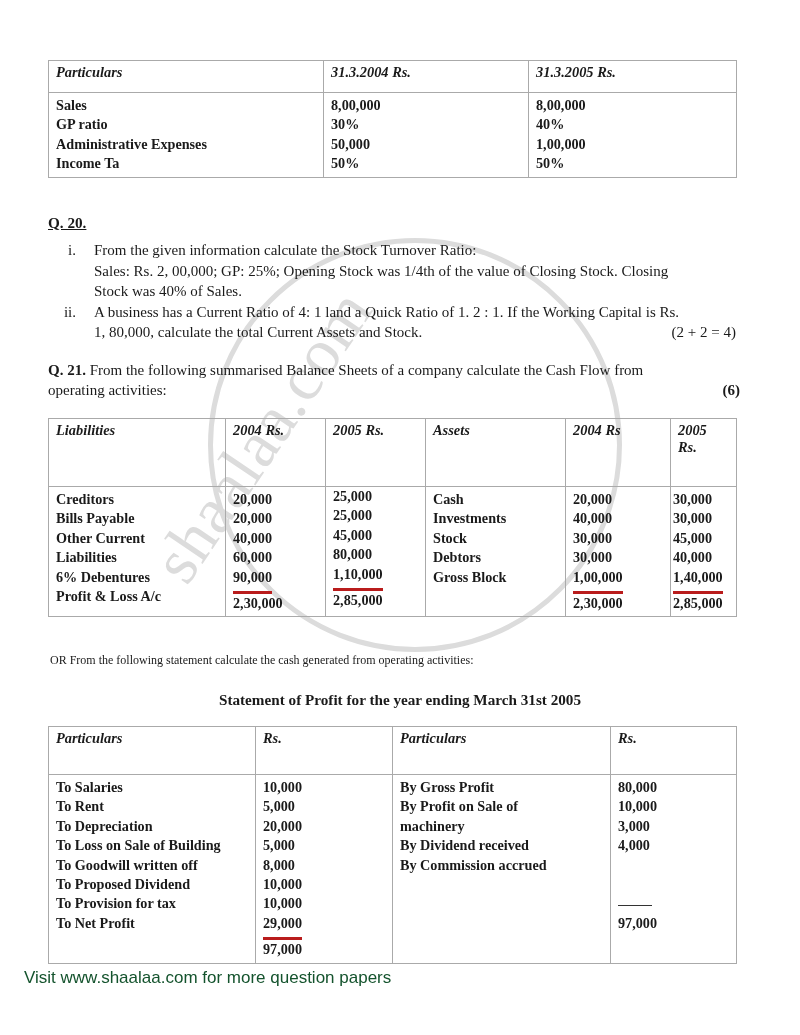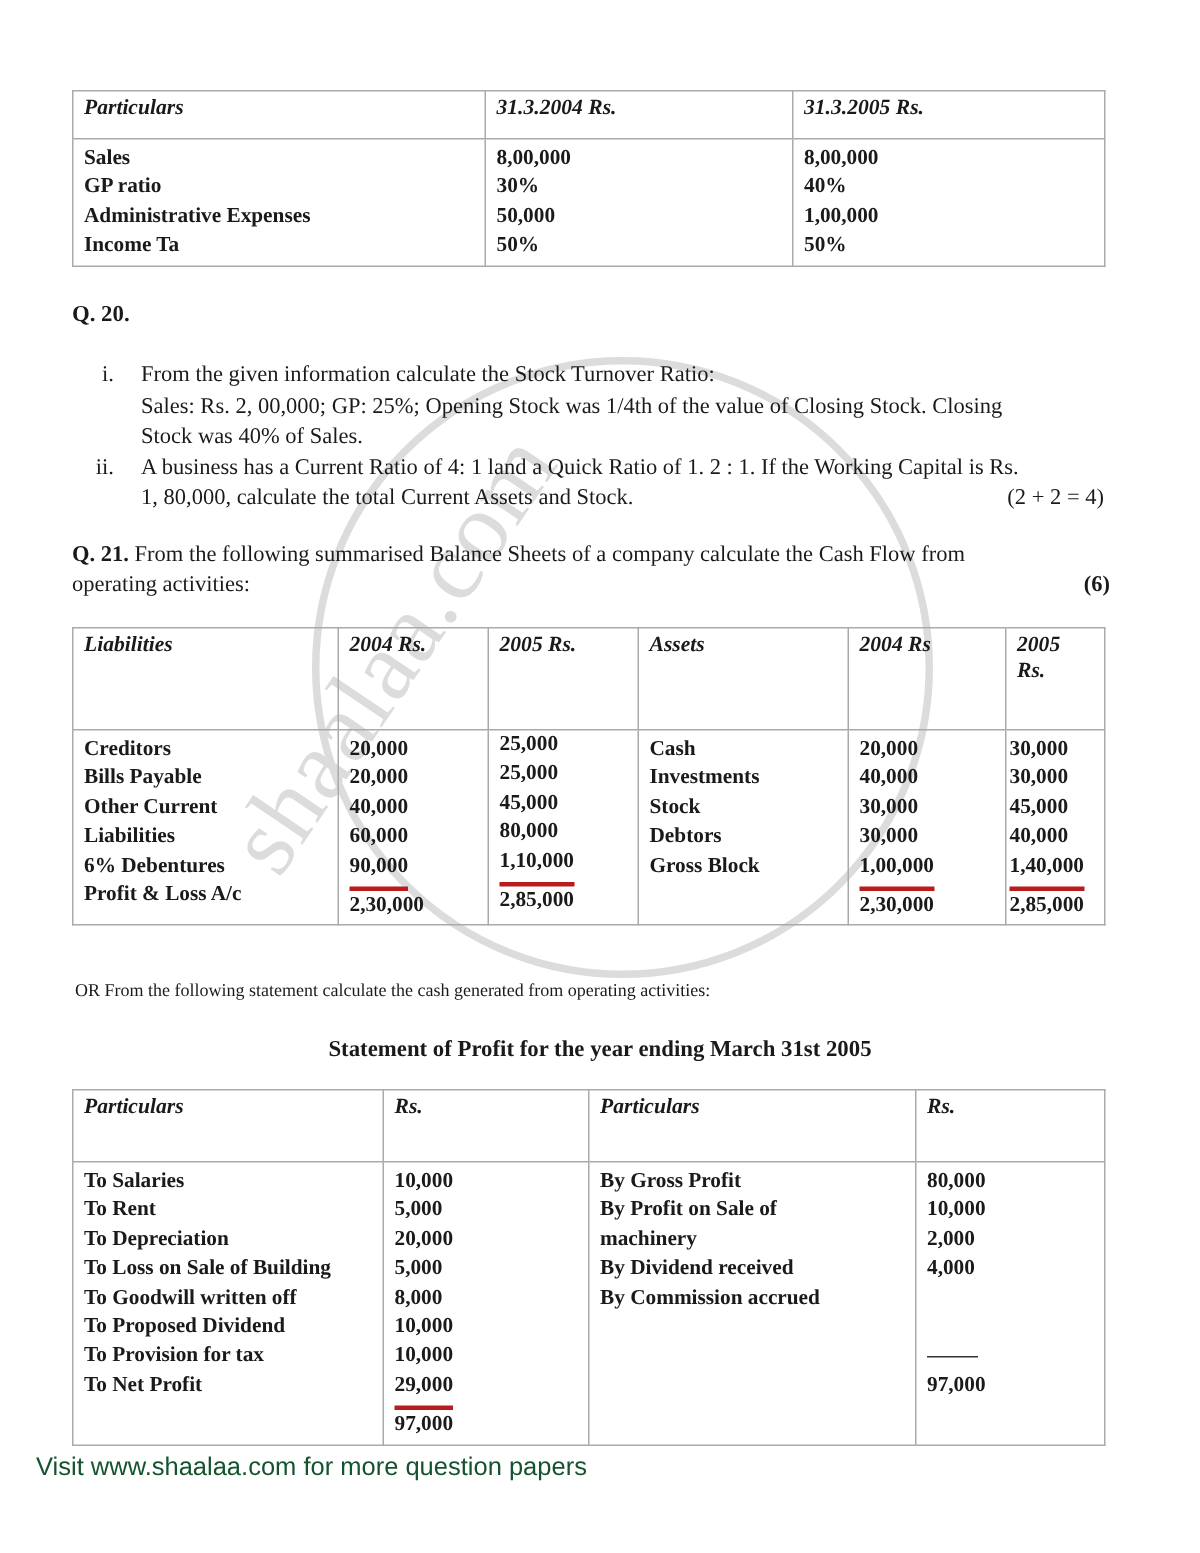--- a/index.html
+++ b/index.html
@@ -69,21 +69,21 @@
 
   .stack { line-height: 19.4px; }
   .stack div { white-space: nowrap; }
   .ul-val { display: inline-block; border-bottom: 3px solid #b91c1c; padding-bottom: 4px; }
   .rule-above { display:inline-block; border-top:1px solid #333; width:34px; height:1px; margin-bottom:2px;}
 
   
   .qlabel { font-weight: bold; }
   .para { position: absolute; font-size: 15px; line-height: 20px; }
 
-  #q20-label { left: 48px; top: 200px; font-size: 15.2px; }
+  #q20-label { left: 48px; top: 213px; font-size: 15.2px; text-decoration: underline; }
   #q20-list { position: absolute; left: 48px; top: 240px; width: 692px; }
   .li { display: flex; font-size: 15px; line-height: 20.5px; }
   .li .rn { width: 46px; flex: 0 0 46px; text-align: right; padding-right: 18px; }
   .li .body { flex: 1 1 auto; position: relative; }
   .marks { font-weight: normal; position: absolute; right: 4px; text-align: right; }
 
   #q21 { left: 48px; top: 360px; width: 692px; }
   #q21 .marks-inline { font-weight: bold; float: right; }
 
   #or-line { left: 50px; top: 650px; width: 700px; font-size: 12px; }
@@ -298,21 +298,21 @@
         <td class="stack">
           <div>By Gross Profit</div>
           <div>By Profit on Sale of</div>
           <div>machinery</div>
           <div>By Dividend received</div>
           <div>By Commission accrued</div>
         </td>
         <td class="stack num">
           <div>80,000</div>
           <div>10,000</div>
-          <div>2,000</div>
+          <div>3,000</div>
           <div>4,000</div>
           <div>&nbsp;</div>
           <div>&nbsp;</div>
           <div><span class="rule-above"></span></div>
           <div>97,000</div>
         </td>
       </tr>
     </tbody>
   </table>
 </div>

